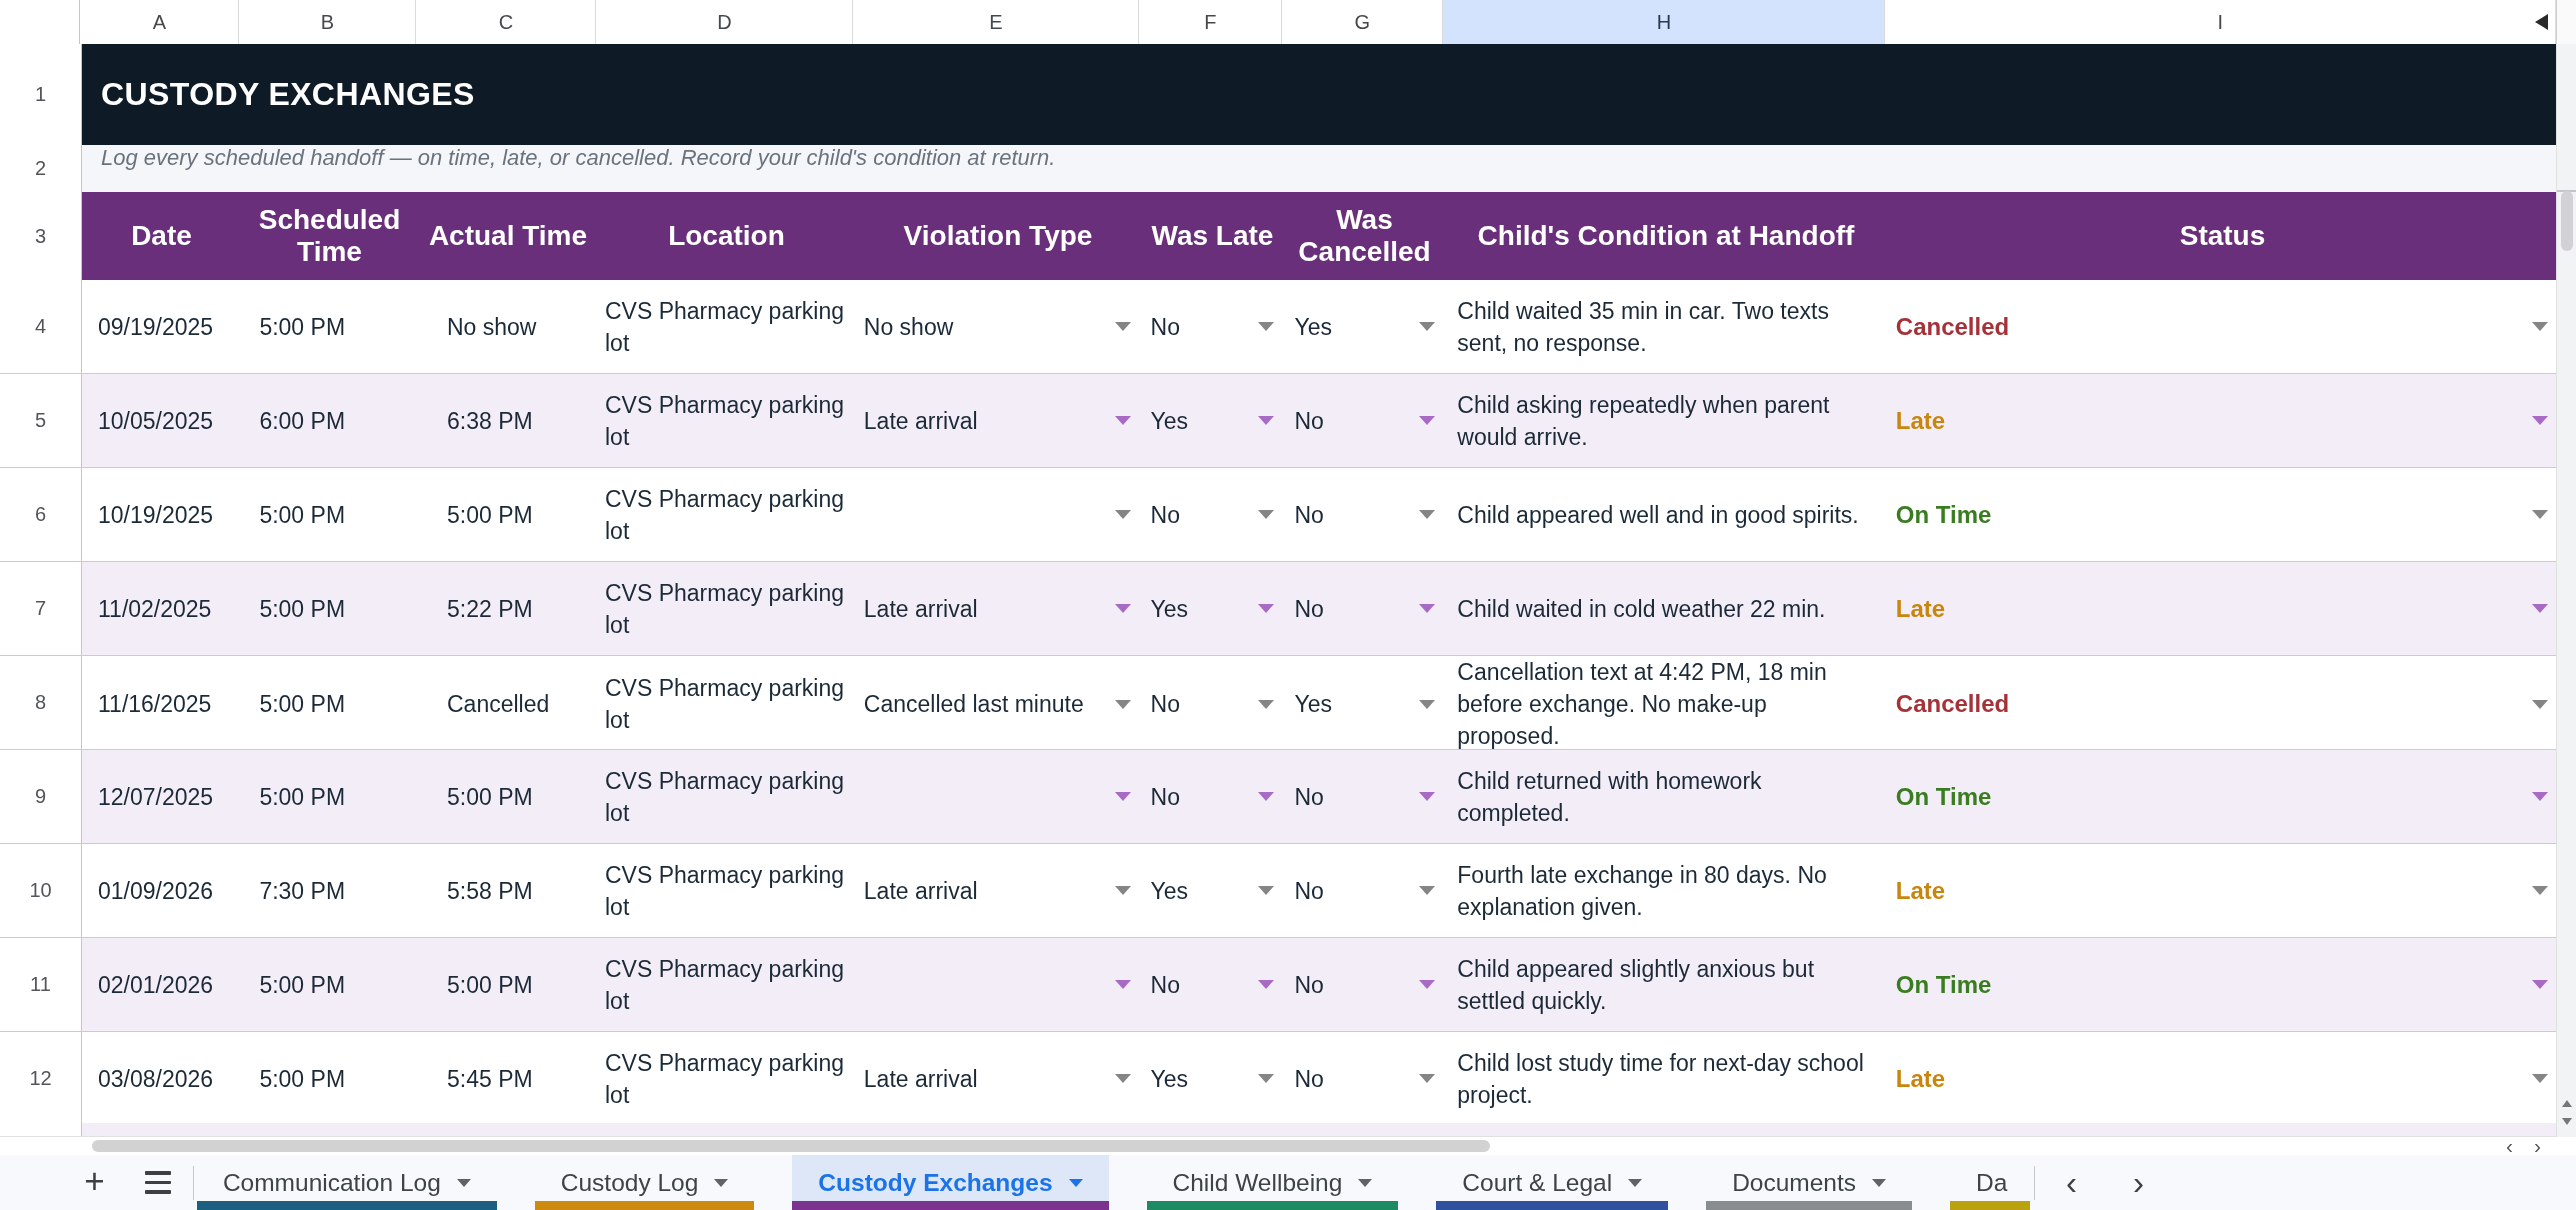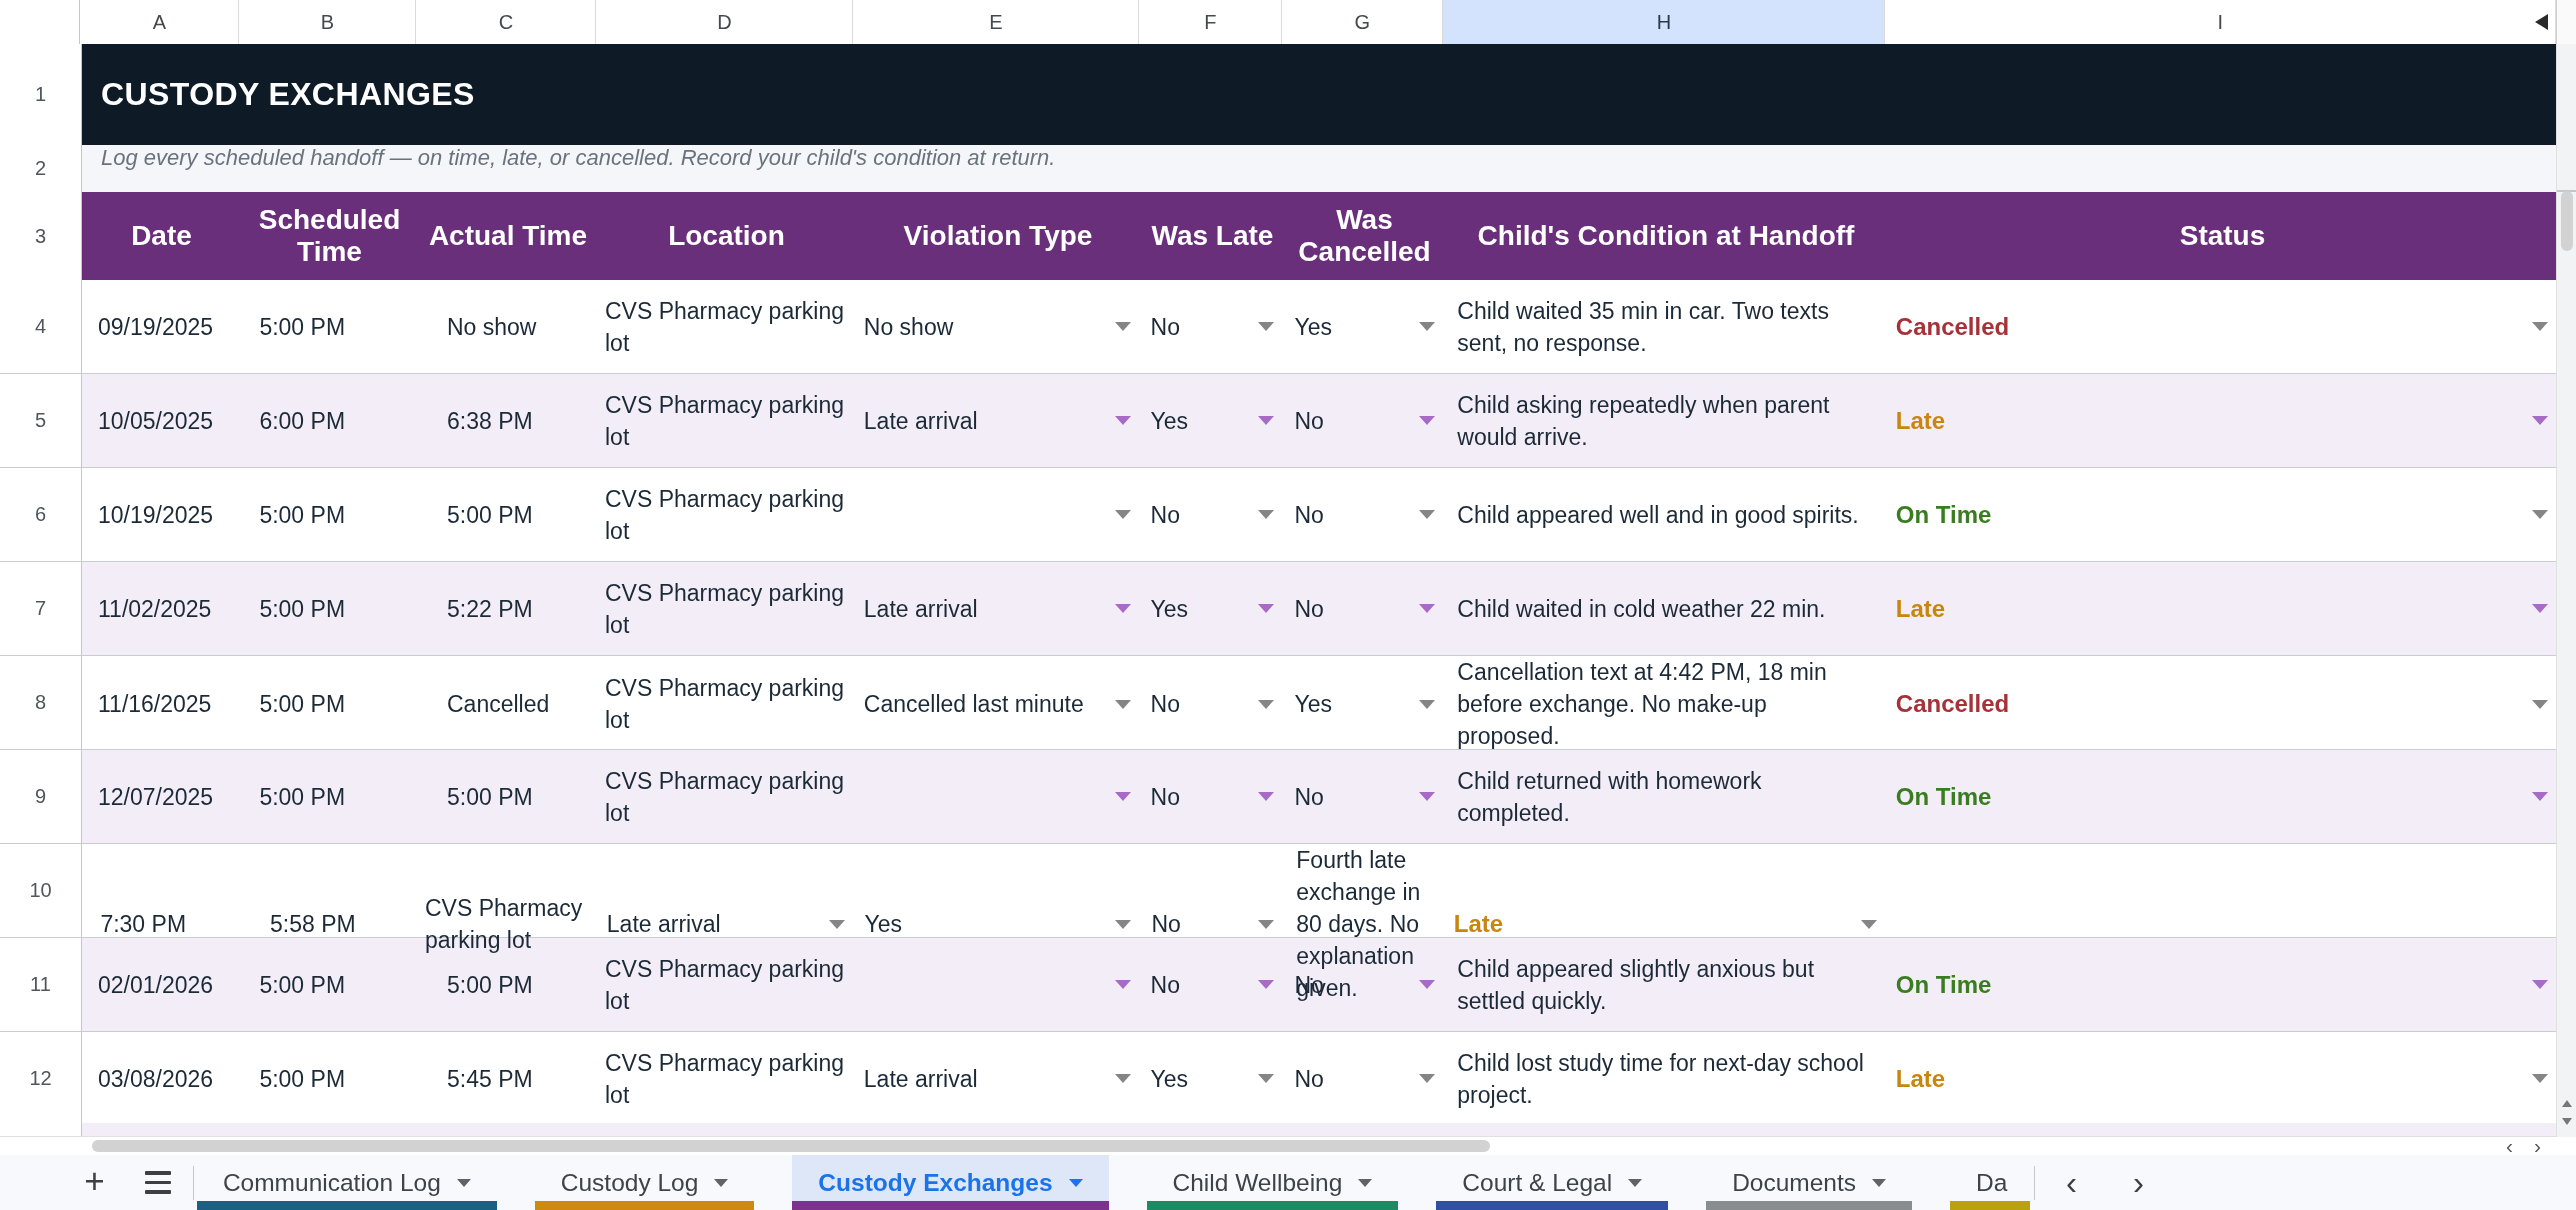--- a/index.html
+++ b/index.html
@@ -340,20 +340,23 @@
           </div>
           <div class="cell c8">
             <span style="color: rgb(58, 125, 33);">On Time</span>
             <div class="dd"></div>
           </div>
         </div>
       </div>
       <div class="drow">
         <div class="gutter">10</div>
         <div class="cells">
+          <div class="cell c0">
+            <span>01/09/2026</span>
+          </div>
           <div class="cell c1">
             <span>7:30 PM</span>
           </div>
           <div class="cell c2">
             <span>5:58 PM</span>
           </div>
           <div class="cell c3">
             <span>CVS Pharmacy parking lot</span>
           </div>
           <div class="cell c4">

